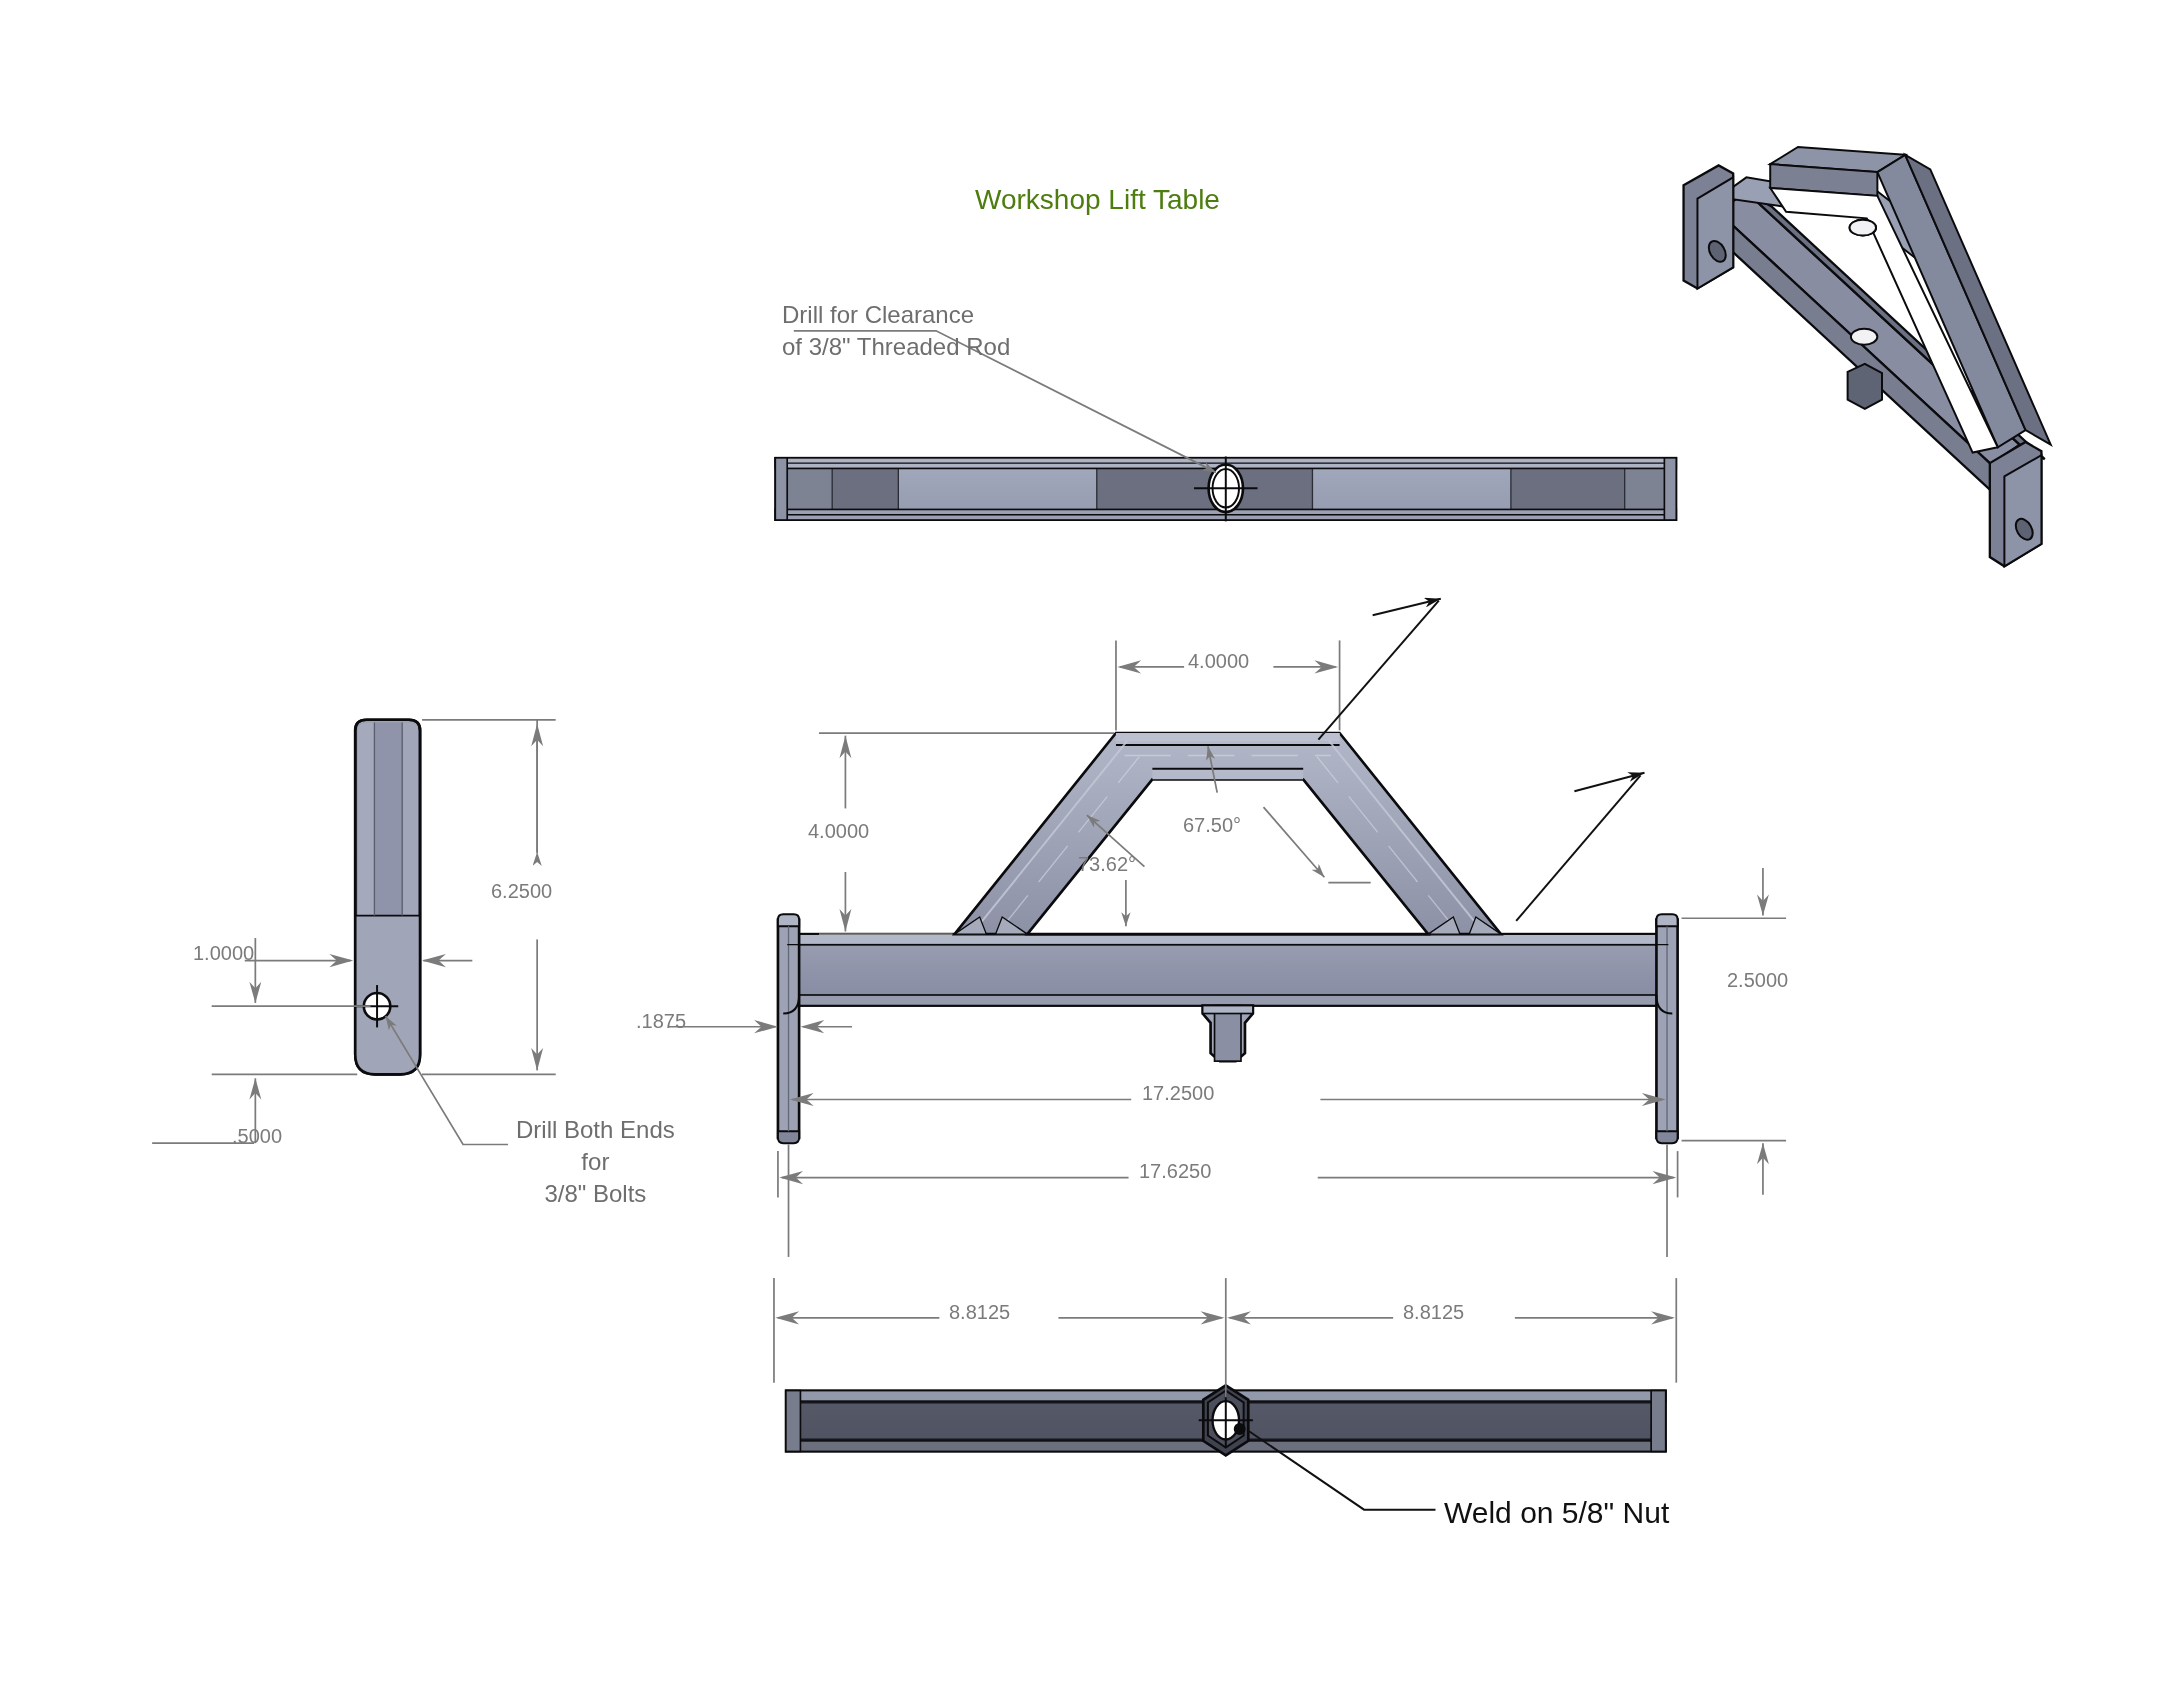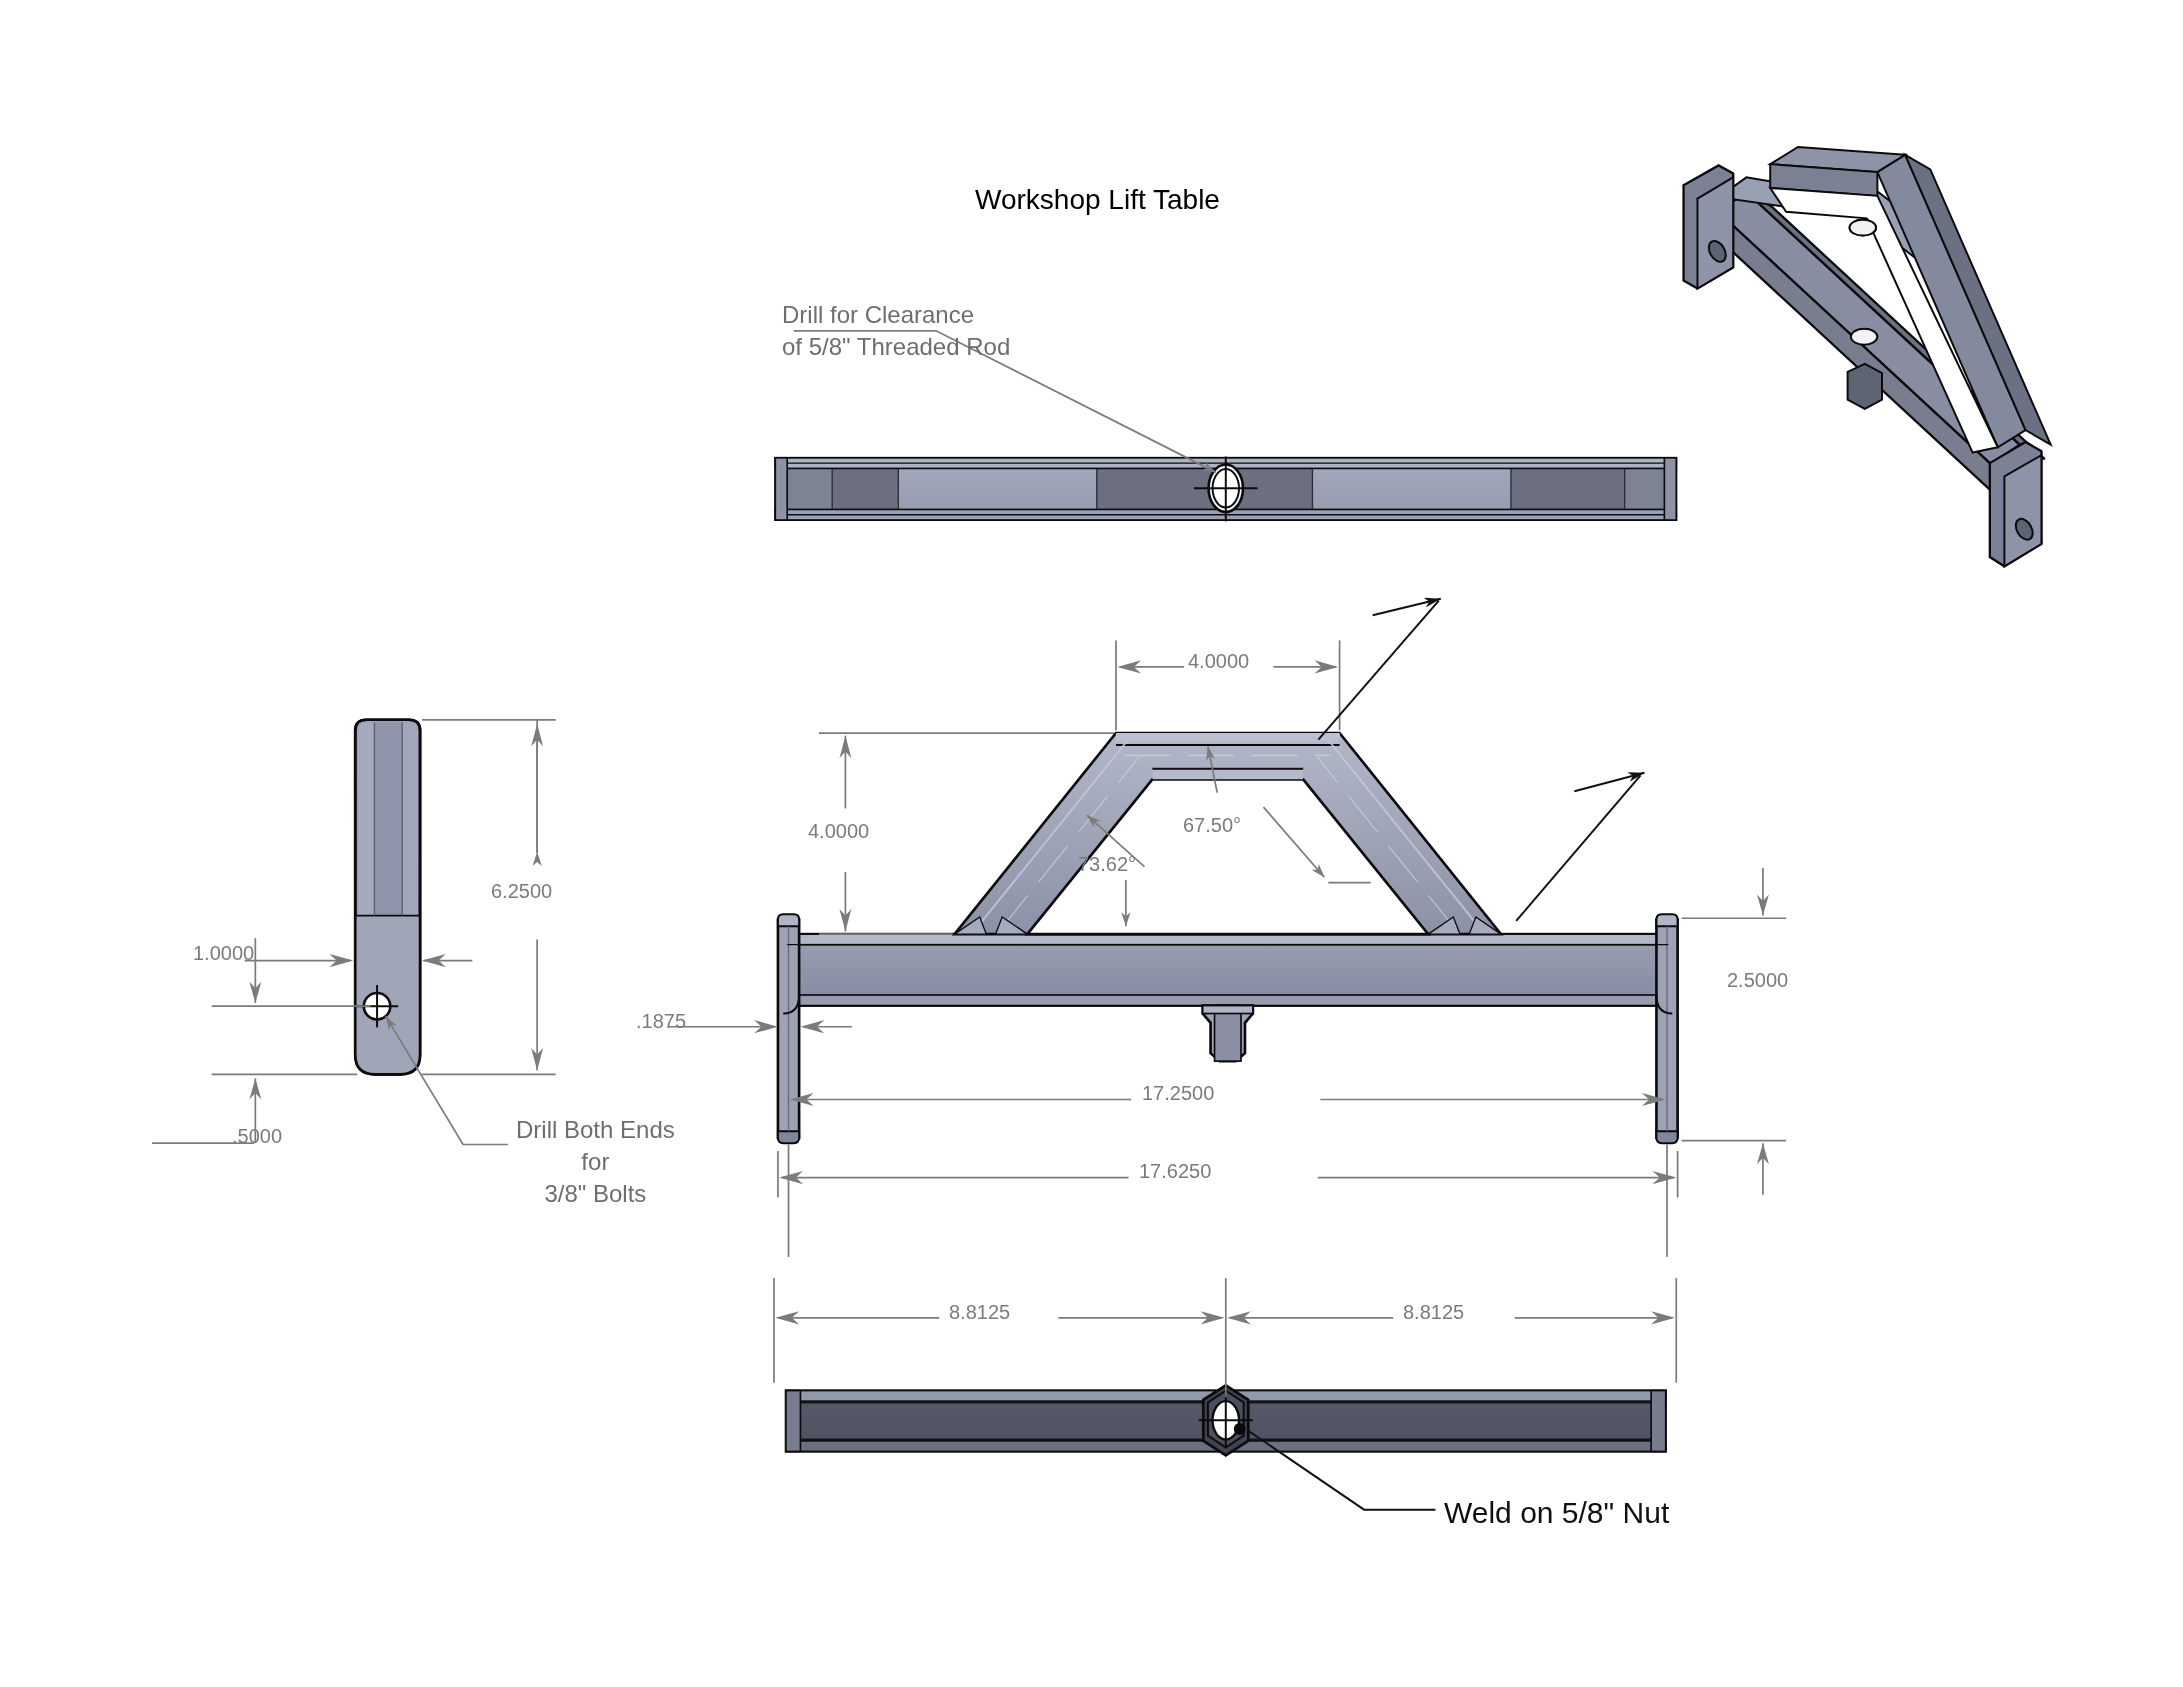--- a/index.html
+++ b/index.html
@@ -2,21 +2,21 @@
 <html style="font-size:10.6px"><head>
 <meta charset="utf-8">
 <style>
   html,body{margin:0;padding:0;background:#ffffff;}
   body{width:2183px;height:1687px;position:relative;overflow:hidden;
        font-family:"Liberation Sans",sans-serif;color:#000;}
   #sheet{position:absolute;inset:0;}
   svg.layer{position:absolute;left:0;top:0;width:2183px;height:1687px;overflow:visible;}
   .ttl{position:absolute;text-align:center;white-space:nowrap;}
   #title{left:0;right:0;top:111px;font-size:41px;letter-spacing:0.7px;color:#111;}
-  #subtitle{left:0;right:0;top:184px;font-size:28px;color:#000000;padding-left:12px;}
+  #subtitle{left:0;right:0;top:184px;font-size:28px;color:#4d7c0f;padding-left:12px;}
   .noteblk{position:absolute;white-space:pre;line-height:1.34;}
   .note-gray{color:#6e6e6e;font-size:24px;}
   .note-black{color:#111;font-size:25px;}
   .dimtxt{position:absolute;color:#7b7b7b;font-size:20px;white-space:nowrap;}
 </style>
 </head>
 <body>
 
 <div id="sheet">
 
@@ -355,21 +355,21 @@
         <path d="M 2292 1392 L 2480 1172"></path>
         <path d="M 2380 1196 L 2486 1168" marker-end="url(#arrB)"></path>
       </g>
       <g>
         <path d="M 1886 2162 L 2062 2282 L 2170 2282"></path>
       </g>
     </g>
   </svg>
 
   <div class="noteblk note-gray" style="left:782px;top:299px;">Drill for Clearance
-of 5/8" Threaded Rod</div>
+of 3/8" Threaded Rod</div>
 
 
   <div class="noteblk note-gray" style="left:516px;top:1114px;text-align:center;">Drill Both Ends
 for
 3/8" Bolts</div>
 
   <div class="noteblk note-black" style="left:1444px;top:1493px;font-size:30px;">Weld on 5/8" Nut</div>
 
   <div class="dimtxt" style="left:491px;top:880px;">6.2500</div>
   <div class="dimtxt" style="left:193px;top:942px;">1.0000</div>

